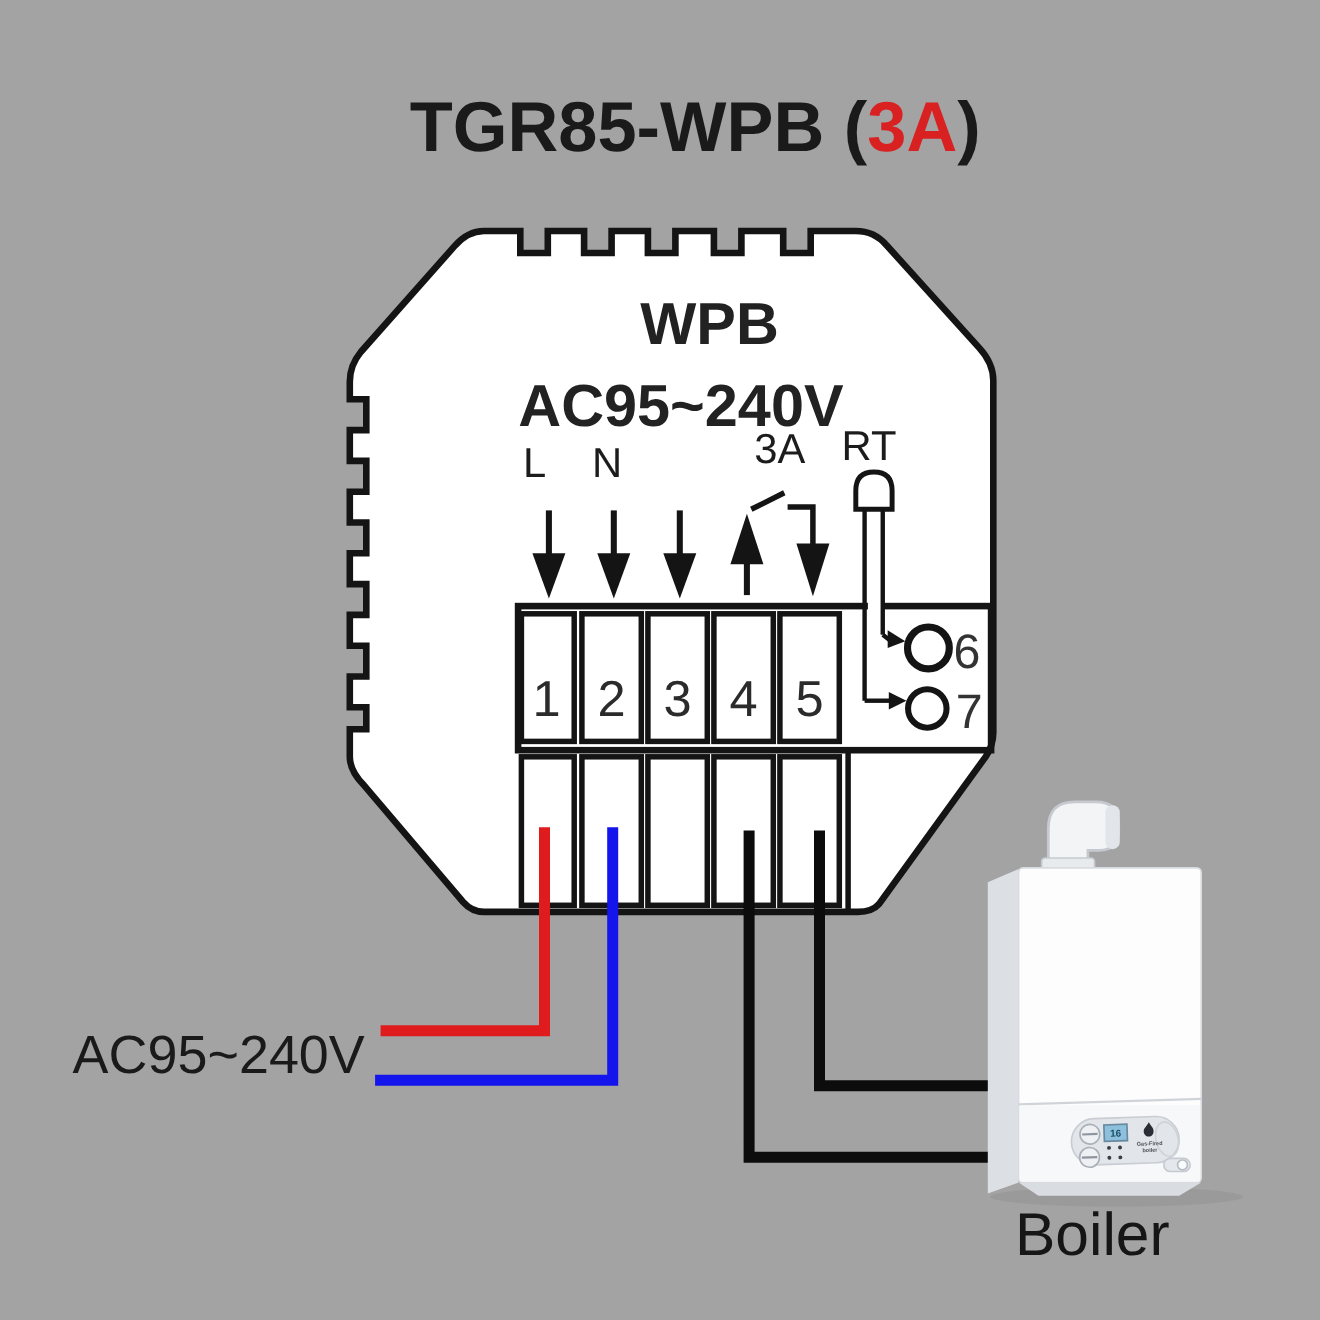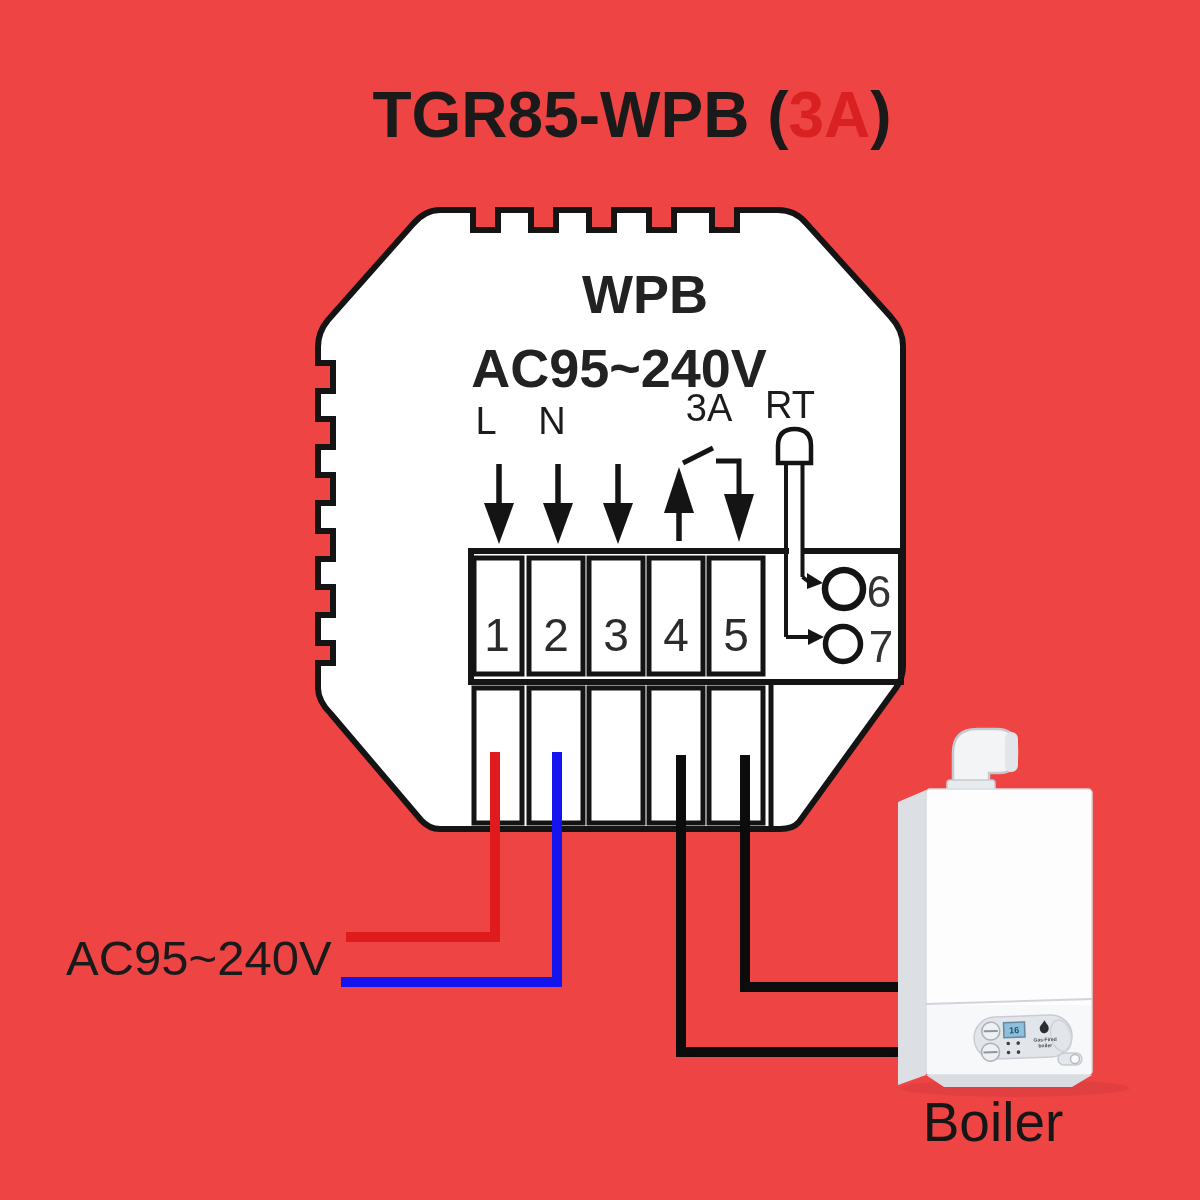--- a/index.html
+++ b/index.html
@@ -1,19 +1,19 @@
 <!DOCTYPE html>
 <html><head>
 <meta charset="utf-8">
 <style>
   html,body { margin:0; padding:0; background:#ffffff; }
   .canvas {
     position:relative;
     width:1200px; height:1200px;
-    background:#ef4444;
+    background:#a3a3a3;
     font-family:"Liberation Sans", sans-serif;
     overflow:hidden;
   }
   svg text {
     font-family:"Liberation Sans", sans-serif;
     fill:#1a1a1a;
   }
   .t-title   { font-size:64px; font-weight:600; }
   .t-model   { font-size:54px; font-weight:600; fill:#222; }
   .t-wlabel  { font-size:38px; font-weight:400; fill:#1c1c1c; }

